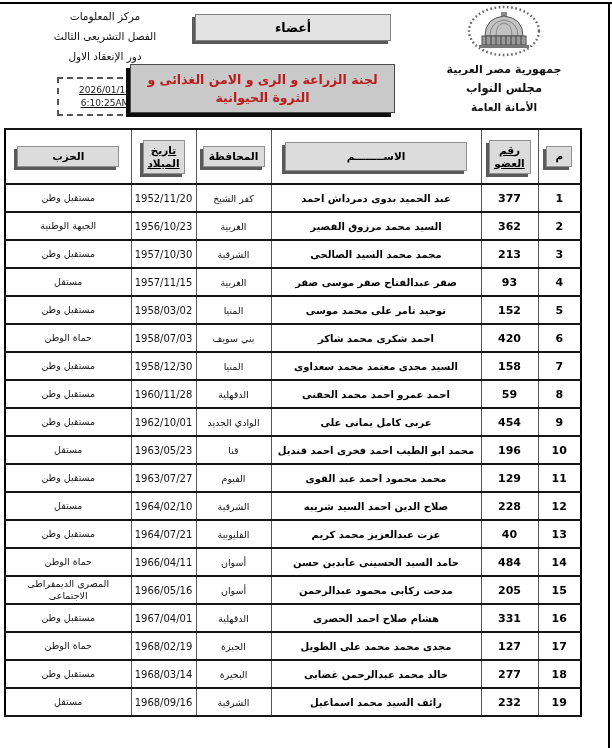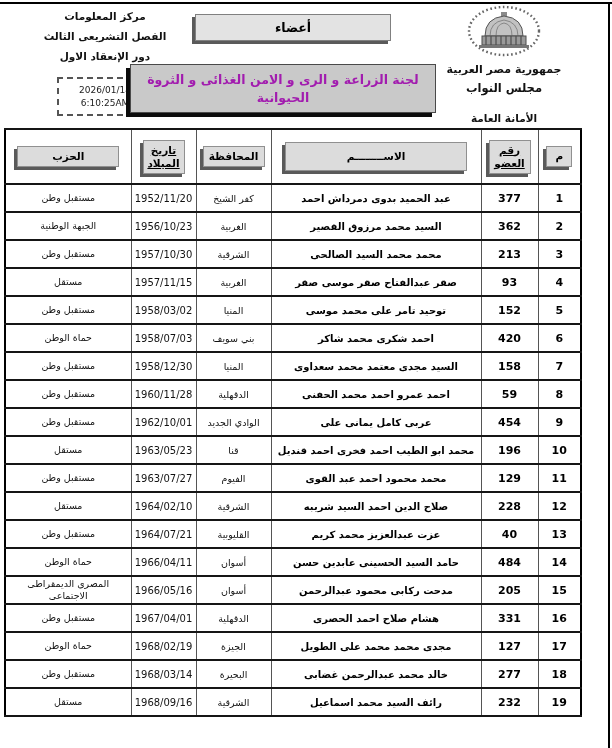--- a/index.html
+++ b/index.html
@@ -10,45 +10,45 @@
     overflow:hidden; direction:rtl;
   }
   .frame-top   { position:absolute; top:2px; left:0; width:612px; height:2px; background:#000; }
   .frame-right { position:absolute; top:2px; right:2px; width:2px; height:746px; background:#000; }
 
   
   .header-right { position:absolute; top:5px; right:28px; width:160px; text-align:center; }
   .emblem { display:block; margin:0 auto 4px auto; }
   .org-line1 { font-size:11px; font-weight:bold; color:#111; line-height:18px; }
   .org-line2 { font-size:11.5px; font-weight:bold; color:#111; line-height:19px; }
-  .org-line3 { font-size:10.5px; font-weight:bold; color:#111; line-height:18px; margin-top:11px; }
+  .org-line3 { font-size:10.5px; font-weight:bold; color:#111; line-height:18px; margin-top:0; }
 
   
   .header-left { position:absolute; top:6px; left:14px; width:182px; text-align:center; }
-  .hl-line { font-size:10.5px; font-weight:bold; color:#111; line-height:20px; }
+  .hl-line { font-size:10.5px; font-weight:normal; color:#111; line-height:20px; }
   .date-box {
     margin:11px auto 0 auto; width:96px; padding:5px 2px 4px 2px;
-    border:2px dashed #555; text-align:center;
+    border:2px dashed #555; text-align:center;text-decoration:underline;
   }
   .date-box .dt { font-size:9px; color:#222; line-height:13px; direction:ltr; }
 
   
   .members-box {
     position:absolute; top:14px; left:195px; width:196px; height:27px;
     background:#e3e3e3; border:1px solid #808080;
     box-shadow:-3px 3px 0 #5a5a5a;
     display:flex; align-items:center; justify-content:center;
     font-size:12.5px; font-weight:bold; color:#000;
   }
   .committee-box {
-    position:absolute; top:64px; left:130px; width:306px; min-height:49px;
+    position:absolute; top:64px; left:130px; width:265px; min-height:49px;
     background:#c9c9c9; border:1px solid #4a4a4a;
     box-shadow:-4px 4px 0 #0c0c0c;
     display:flex; align-items:center; justify-content:center;
-    text-align:center; font-size:12.5px; font-weight:bold; color:#a21caf;
+    text-align:center; font-size:12.5px; font-weight:bold; color:#b91c1c;
     padding:4px 10px; line-height:18px;
   }
 
   
   table.members {
     position:absolute; top:128px; left:4px; width:576px;
     border-collapse:collapse; table-layout:fixed; direction:rtl;
     border:2px solid #000;
   }
   th, td {

